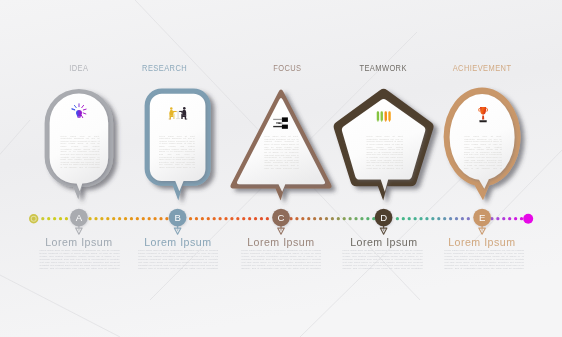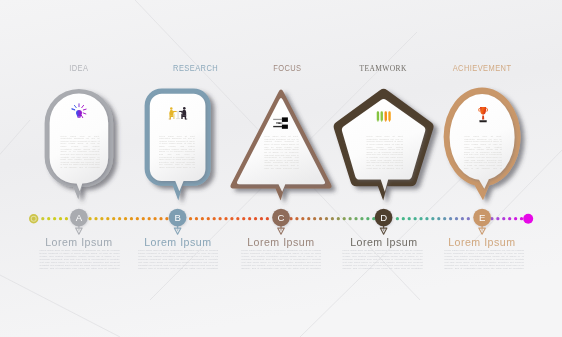--- a/index.html
+++ b/index.html
@@ -269,22 +269,22 @@
           <text x="482.1" y="221.2" text-anchor="middle" font-size="9.6" font-family="&quot;Liberation Sans&quot;,sans-serif" fill="#fbfbfb" letter-spacing="0">E</text>
           <rect x="481.55" y="225" width="1.1" height="3.4" fill="#c99769" opacity="0.9"></rect>
           <path d="M 478.8 228.1 L 485.40000000000003 228.1 L 482.1 234.2 Z" fill="none" stroke="#c99769" stroke-width="1.15" stroke-linejoin="round" opacity="0.9"></path>
           <path d="M 480.95000000000005 229.3 L 483.25 229.3 L 482.1 231.5 Z" fill="#c99769" opacity="0.6"></path>
         </g>
       </g>
   </svg>
   <div id="overlay">
       <div class="toplabel" style="left: -31.1px; color: rgb(181, 183, 188);"><span>IDEA</span></div>
       <div class="caption" style="left: -41.1px; color: rgb(160, 169, 178);"><span>Lorem Ipsum</span></div>
-      <div class="toplabel" style="left: 86px; color: rgb(142, 170, 188);"><span>RESEARCH</span></div>
+      <div class="toplabel" style="left: 55px; color: rgb(142, 170, 188);"><span>RESEARCH</span></div>
       <div class="caption" style="left: 57.6px; color: rgb(138, 166, 184);"><span>Lorem Ipsum</span></div>
       <div class="toplabel" style="left: 177px; color: rgb(160, 138, 128);"><span>FOCUS</span></div>
       <div class="caption" style="left: 161px; color: rgb(155, 134, 124);"><span>Lorem Ipsum</span></div>
-      <div class="toplabel" style="left: 273.6px; color: rgb(114, 110, 104); font-family: Liberation Serif, serif;"><span>TEAMWORK</span></div>
+      <div class="toplabel" style="left: 273.6px; color: rgb(114, 110, 104);"><span>TEAMWORK</span></div>
       <div class="caption" style="left: 263.6px; color: rgb(111, 107, 100);"><span>Lorem Ipsum</span></div>
       <div class="toplabel" style="left: 372.1px; color: rgb(210, 171, 133);"><span>ACHIEVEMENT</span></div>
       <div class="caption" style="left: 362.1px; color: rgb(209, 168, 127);"><span>Lorem Ipsum</span></div>
     </div>
 </div>
 
 </body></html>

